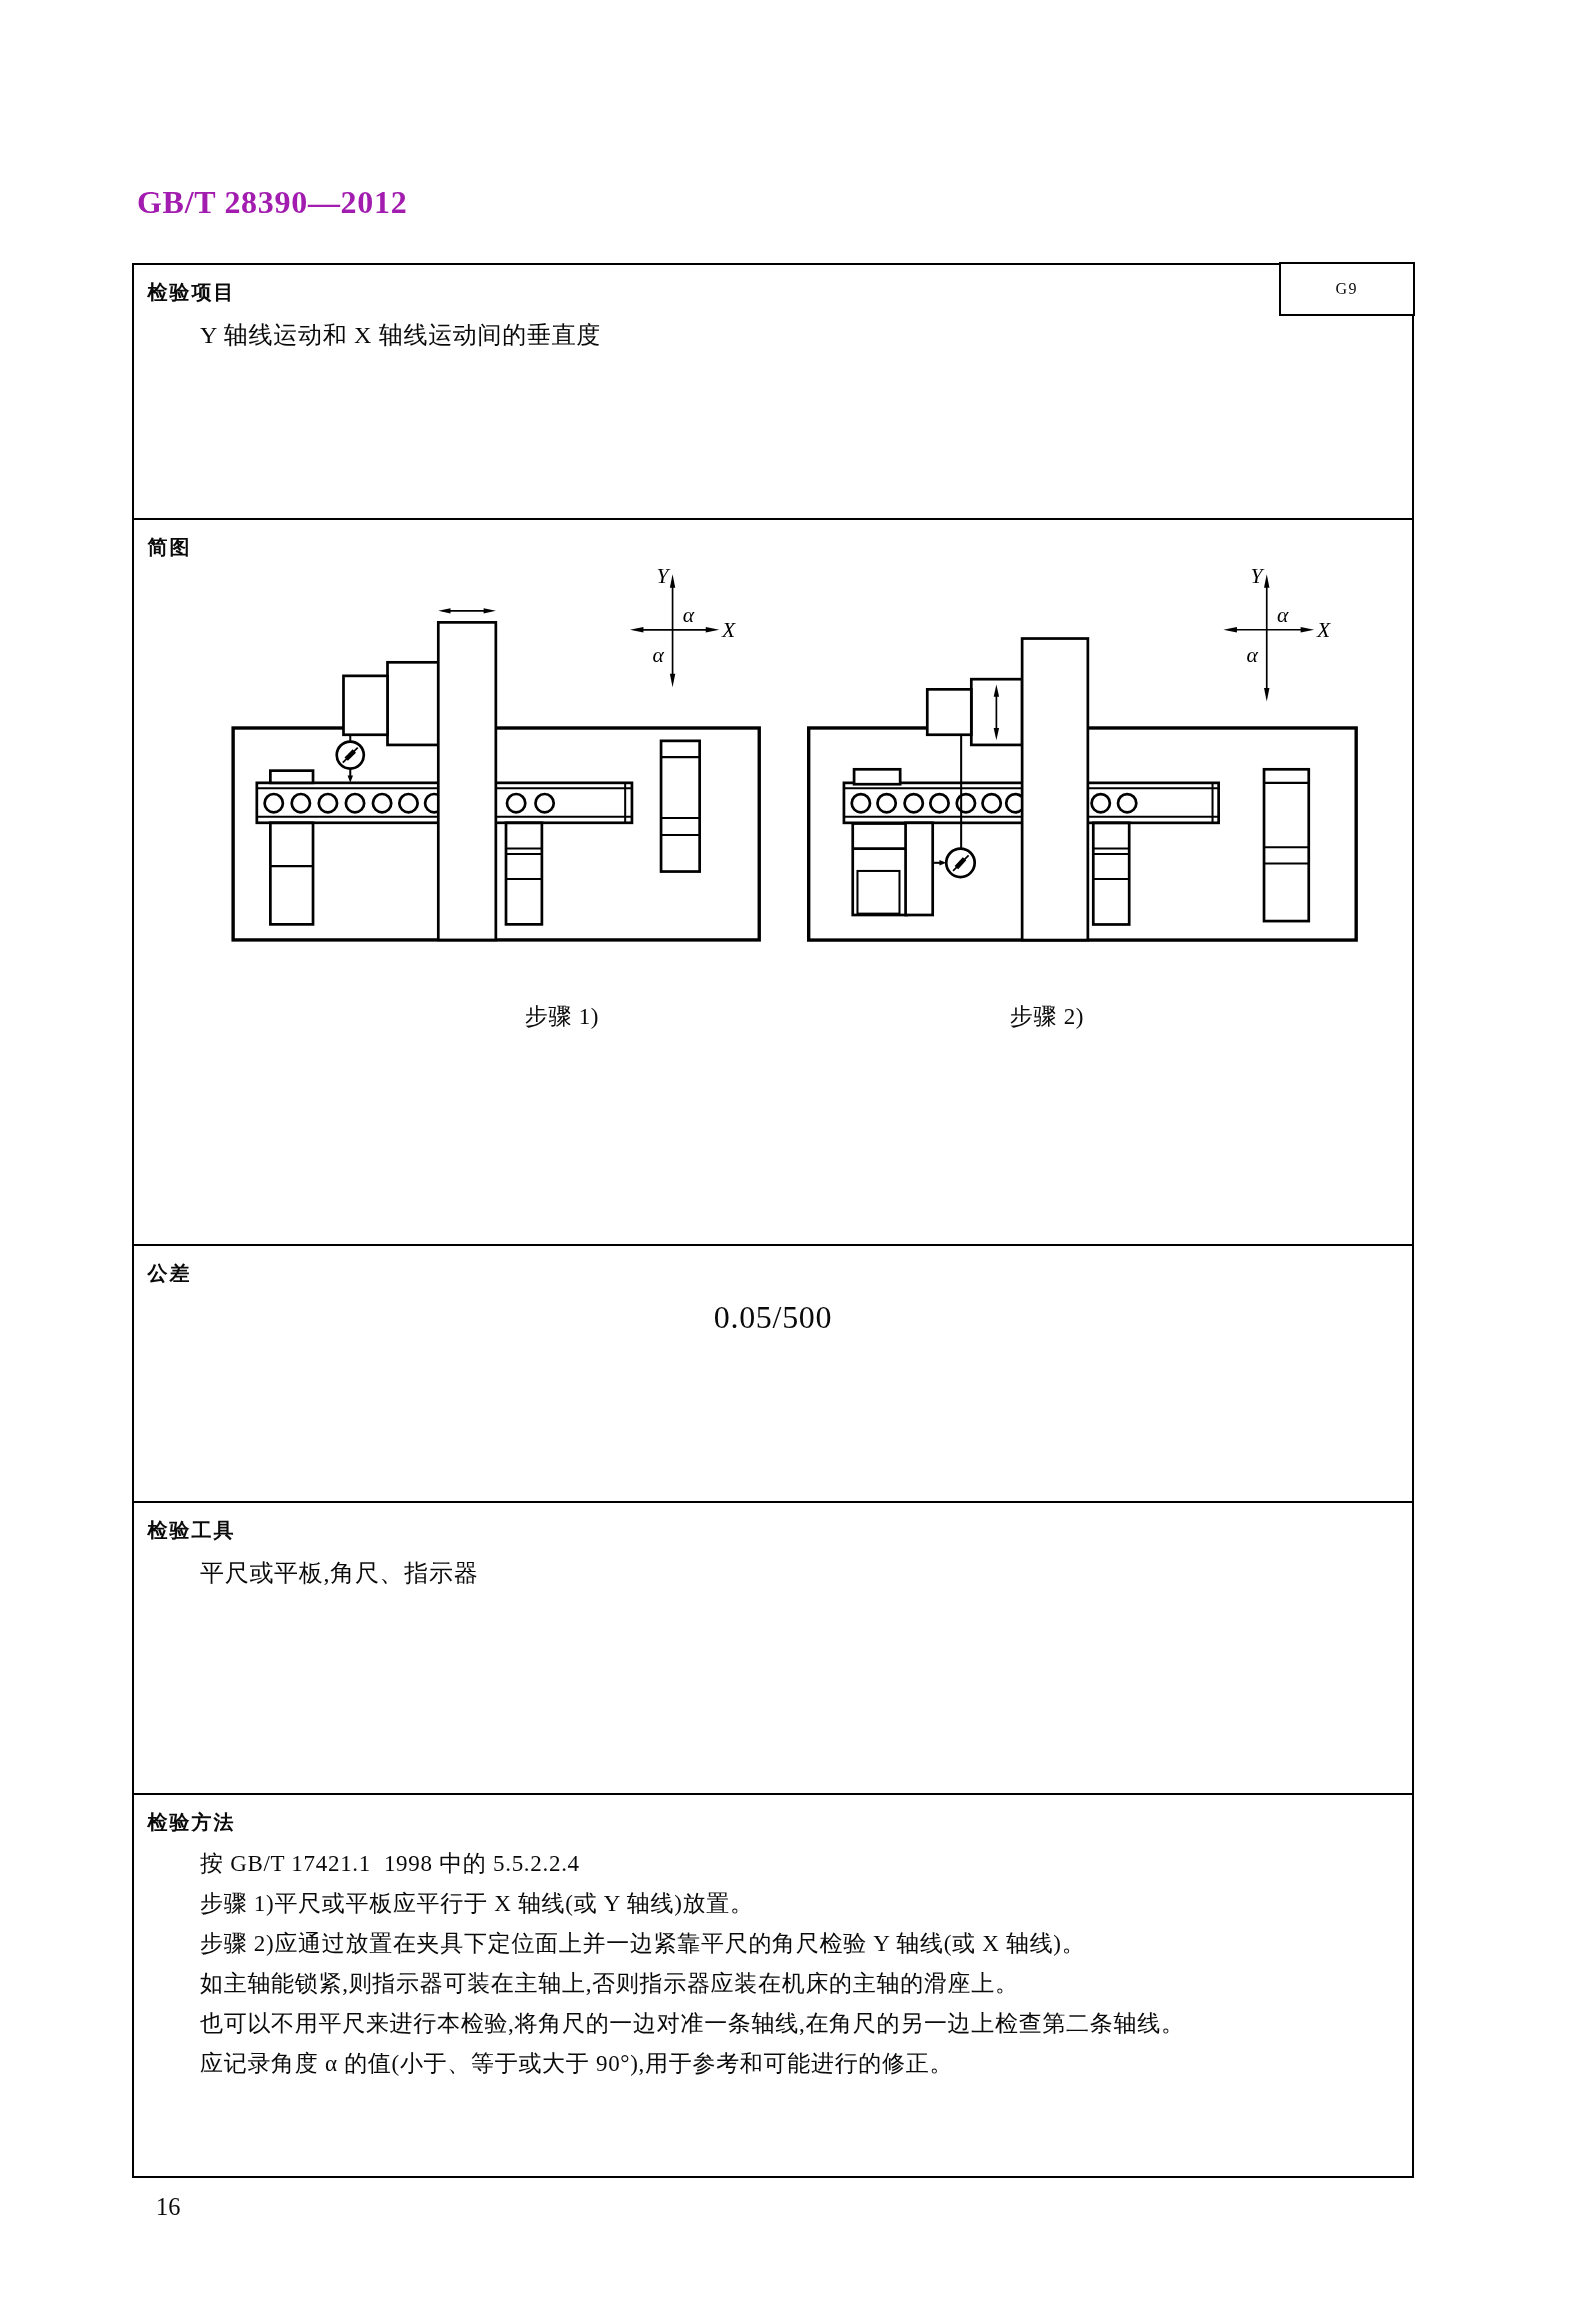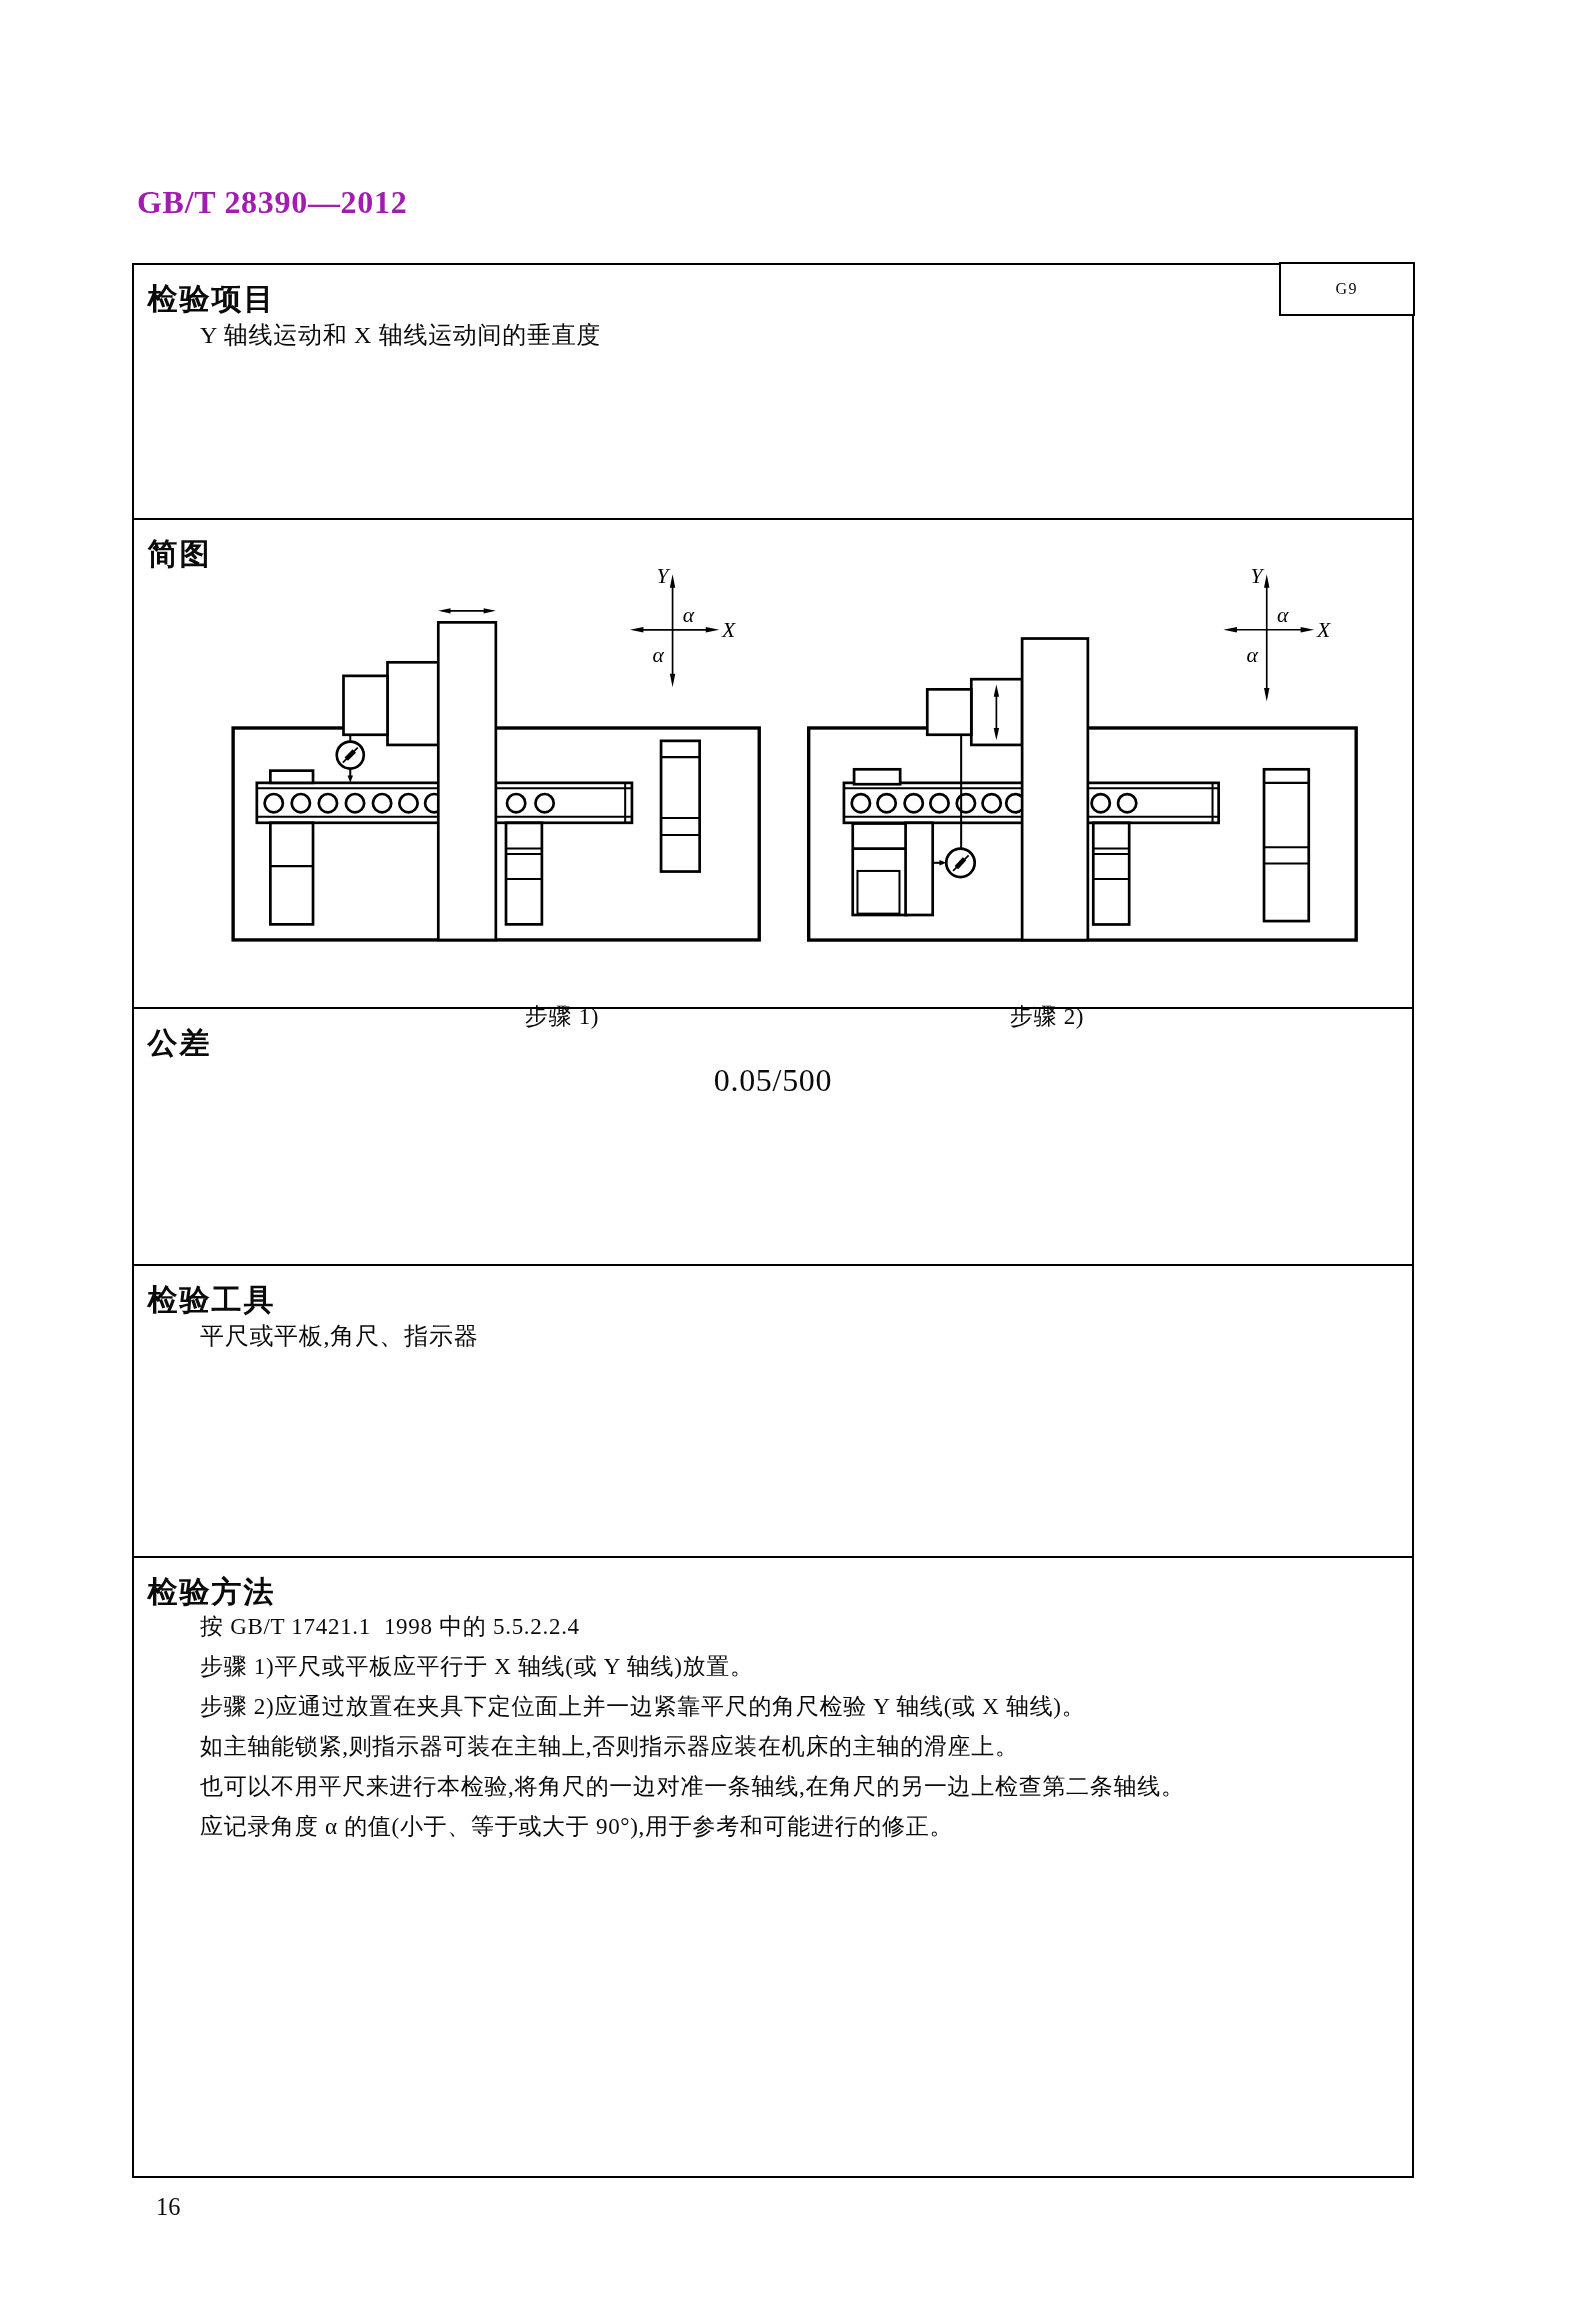--- a/index.html
+++ b/index.html
@@ -28,28 +28,28 @@
     width:136px;height:54px;
     border:2.7px solid #000;
     box-sizing:border-box;
     background:#fff;
     display:flex;align-items:center;justify-content:center;
     font-size:16px;letter-spacing:1.4px;
   }
   .sec{position:relative;box-sizing:border-box;width:100%;}
   .sec + .sec{border-top:2px solid #000;}
   .sec-item{height:253px;}
-  .sec-diagram{height:489px;}
+  .sec-diagram{height:726px;}
   .sec-tolerance{height:257px;}
   .sec-tools{height:292px;text-align:right;}
   .sec-method{height:495px;}
   .sec-label{
     position:absolute;left:13.6px;top:13.6px;
     font-family:"Liberation Sans","DejaVu Sans",sans-serif;
-    font-weight:bold;font-size:30px;letter-spacing:2px;
+    font-weight:bold;font-size:20px;letter-spacing:2px;
   }
   .sec-content{
     position:absolute;left:66px;top:54px;
     font-size:24px;letter-spacing:0.7px;
     white-space:pre-wrap;
   }
   .tol-value{
     position:absolute;left:0;top:53px;width:100%;
     text-align:center;font-size:32px;letter-spacing:0.7px;
   }

